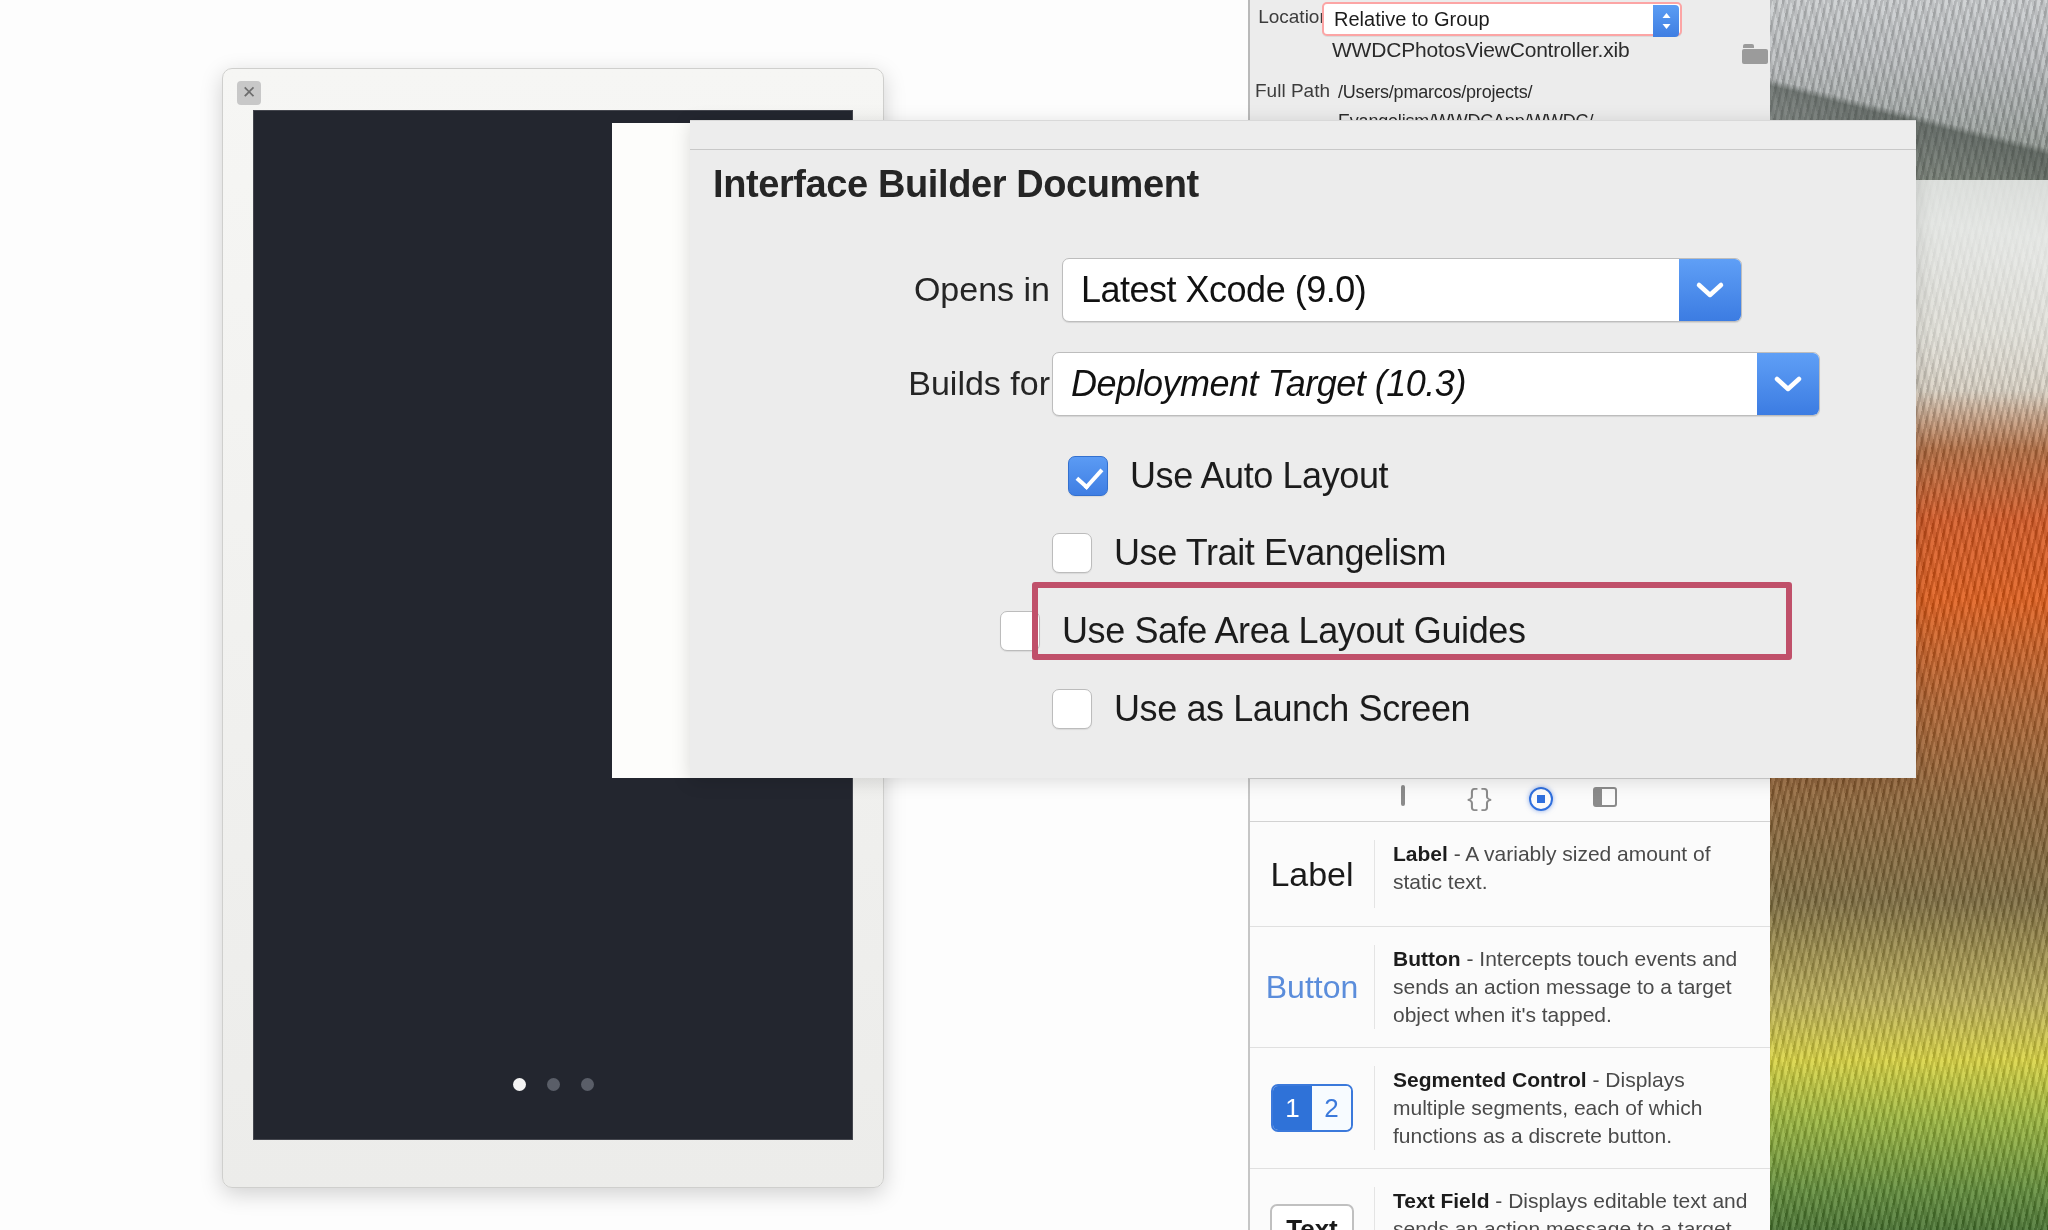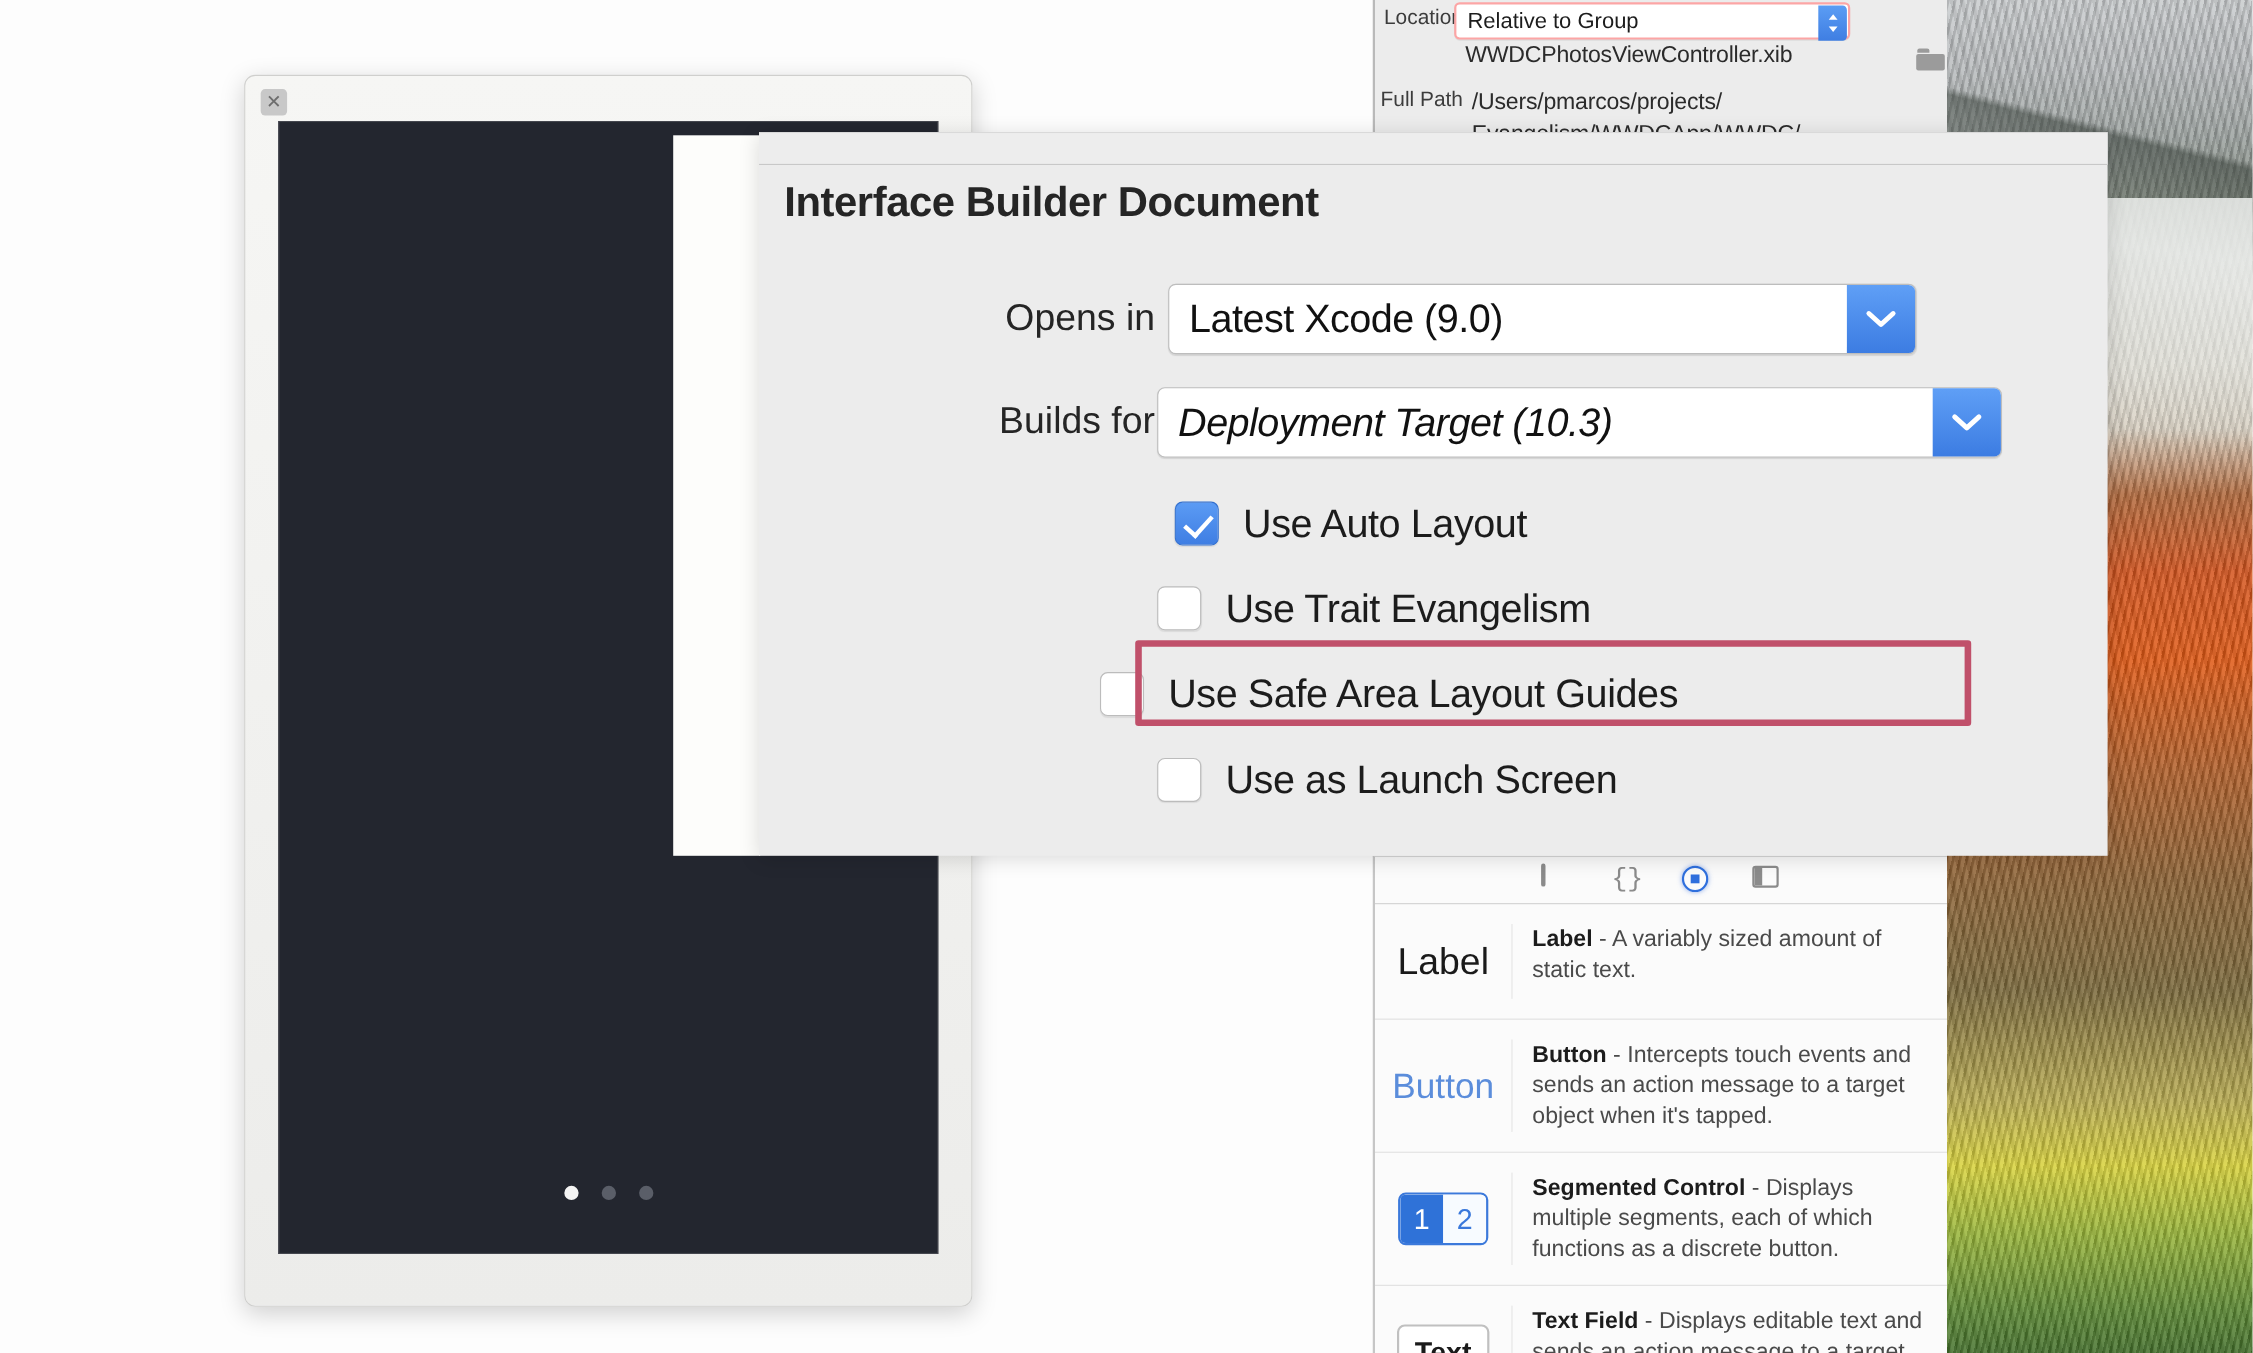--- a/index.html
+++ b/index.html
@@ -100,21 +100,21 @@
     position: absolute; left: 1332px; top: 38px;
     font-size: 21px; color: #2b2b2b; letter-spacing: -0.2px;
   }
   .folder-icon {
     position: absolute; left: 1742px; top: 44px;
     width: 26px; height: 20px;
   }
   .folder-icon .tab { position: absolute; left: 1px; top: 0; width: 11px; height: 4px; background: #9b9b9b; border-radius: 2px 2px 0 0; }
   .folder-icon .body { position: absolute; left: 0; top: 5px; width: 26px; height: 15px; background: #9b9b9b; border-radius: 2px; }
   .fullpath-label { position: absolute; left: 1252px; top: 80px; width: 78px; text-align: right; font-size: 19px; color: #3c3c3c; }
-  .fullpath-val { position: absolute; left: 1338px; top: 78px; font-size: 21px; color: #2b2b2b; line-height: 29px; letter-spacing: -0.2px; }
+  .fullpath-val { position: absolute; left: 1338px; top: 78px; font-size: 18px; color: #2b2b2b; line-height: 29px; letter-spacing: -0.2px; }
 
   
   .library {
     position: absolute;
     left: 1248px; top: 778px;
     width: 522px; height: 452px;
     background: #fbfbfb;
     border-left: 2px solid #c6c6c6;
     border-top: 1px solid #d4d4d4;
     box-sizing: border-box;

